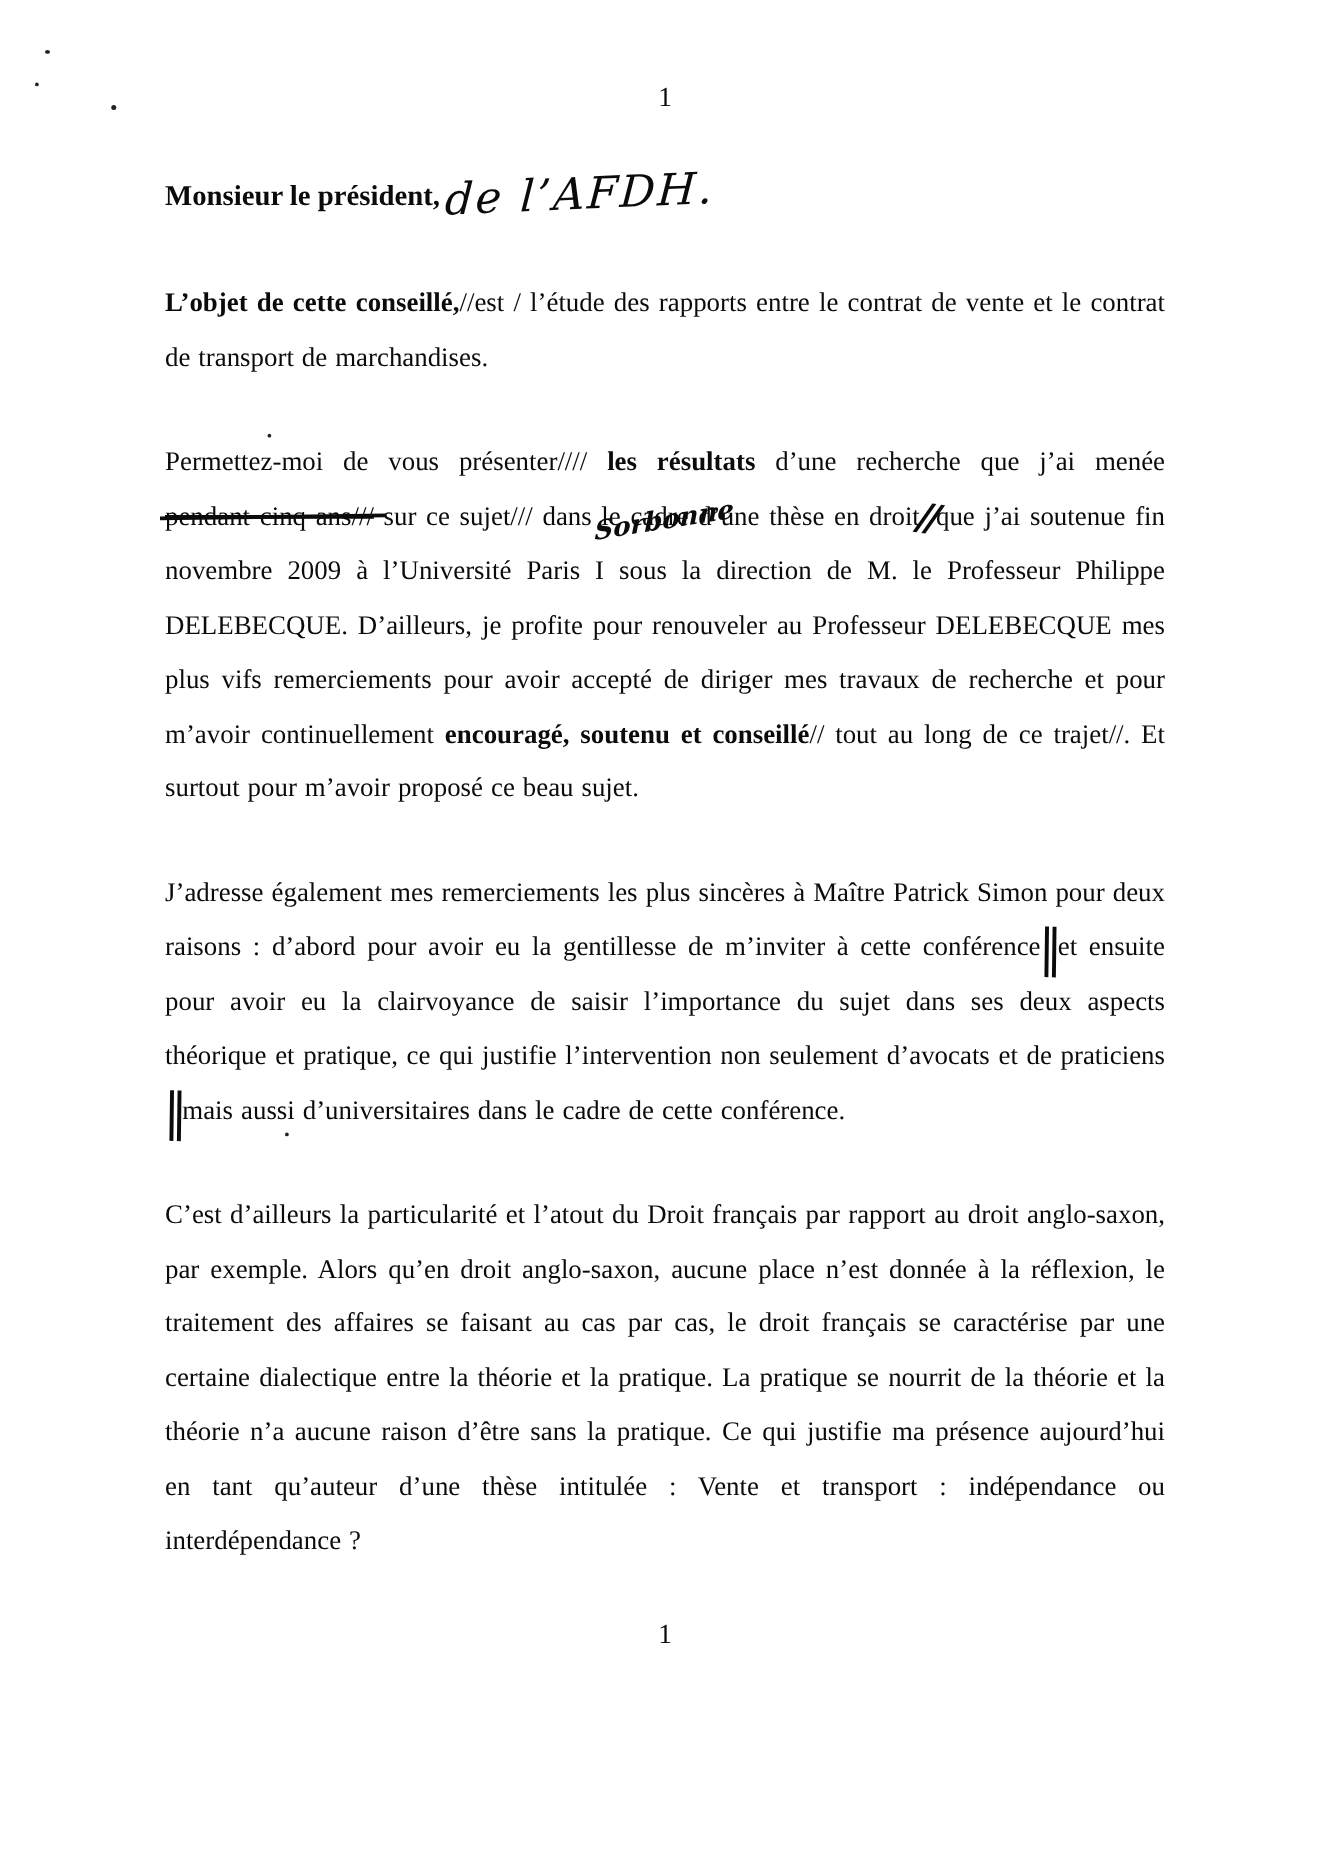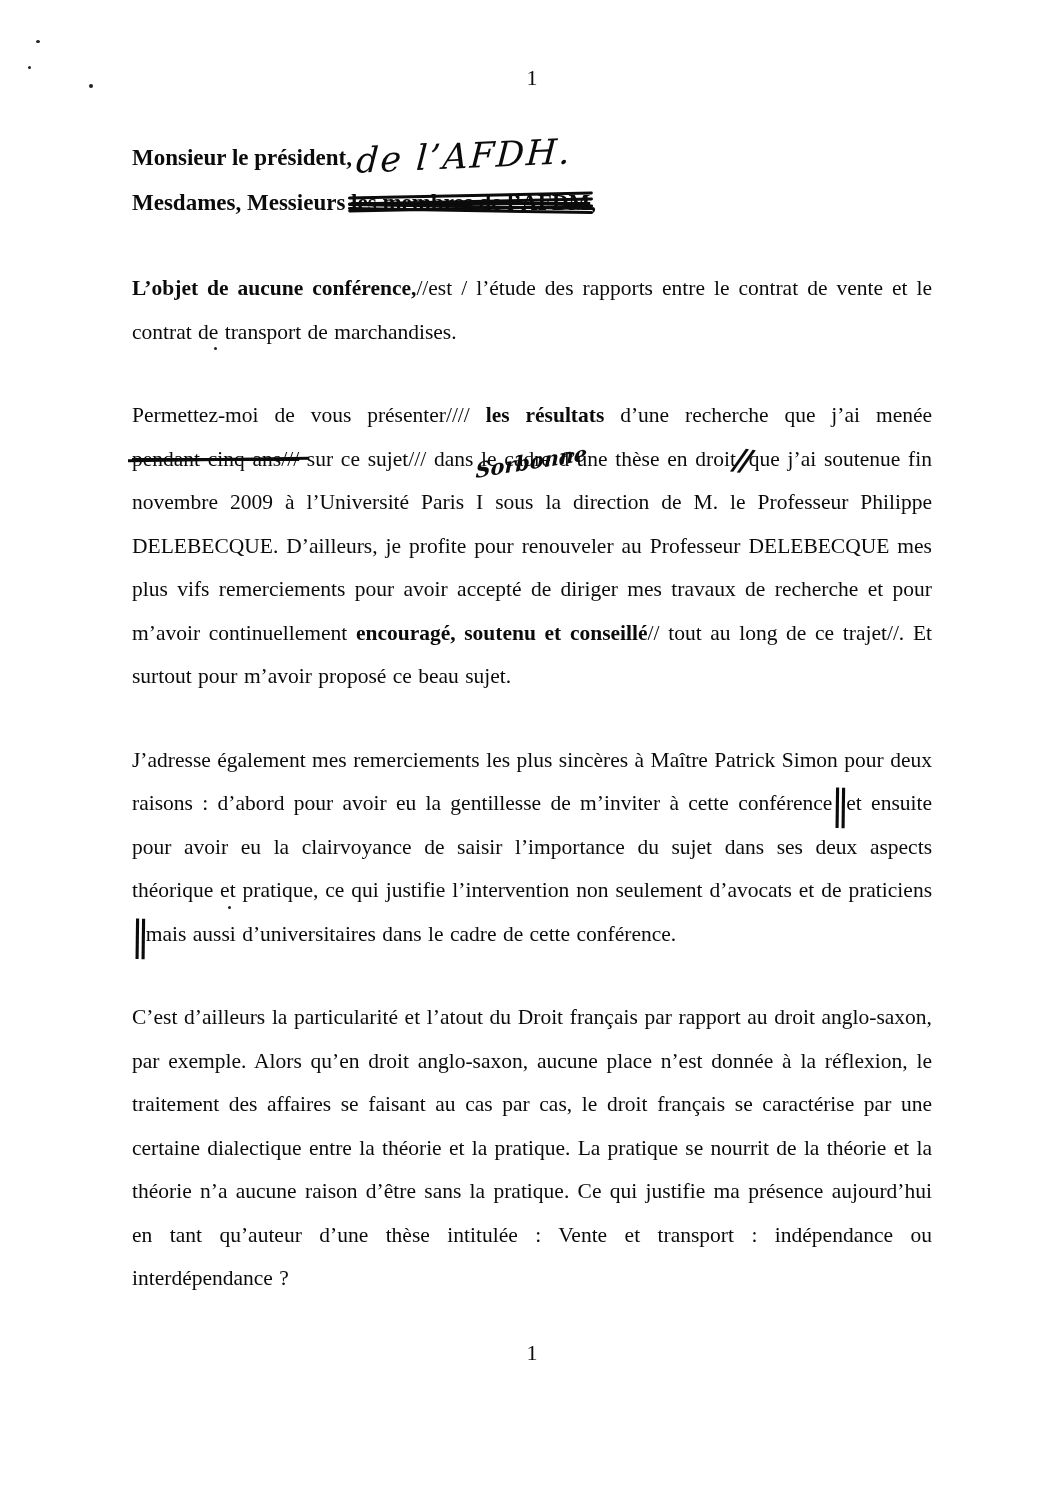--- a/index.html
+++ b/index.html
@@ -150,24 +150,23 @@
   <div class="speck" style="left:89px; top:84px; width:4px; height:4px;"></div>
   <div class="speck" style="left:214px; top:347px; width:3px; height:3px;"></div>
   <div class="speck" style="left:228px; top:906px; width:3px; height:3px;"></div>
 
   <div class="content">
 
     <div class="pageno top">1</div>
 
     <div class="salutation">
       <p class="sal-line"><span class="b">Monsieur le président,</span><span class="hw hw-afdh">de l’AFDH.</span></p>
-      <p class="sal-line"><span class="b">Mesdames, Messieurs </span><span class="b scribble">les membres de l’AFDM</span><span class="b">,</span></p>
     </div>
 
-    <p class="para first"><span class="b">L’objet de aucune conférence,</span><span>//est / l’étude des rapports entre le contrat de vente et le contrat de transport de marchandises.</span></p>
+    <p class="para first"><span class="b">L’objet de cette conseillé,</span><span>//est / l’étude des rapports entre le contrat de vente et le contrat de transport de marchandises.</span></p>
 
     <p class="para"><span>Permettez-moi de vous présenter//// </span><span class="b">les résultats</span><span> d’une recherche que j’ai menée </span><span class="struck">pendant cinq ans///</span><span> sur ce sujet/// dans le cadre d’une thèse en droit</span><span class="hw hw-slashes">//</span><span>que j’ai soutenue fin novembre 2009 à l’Université Paris I</span><span class="hw-anchor"><span class="hw hw-above">Sorbonne</span></span><span> sous la direction de M. le Professeur Philippe DELEBECQUE. D’ailleurs, je profite pour renouveler au Professeur DELEBECQUE mes plus vifs remerciements pour avoir accepté de diriger mes travaux de recherche et pour m’avoir continuellement </span><span class="b">encouragé, soutenu et conseillé</span><span>// tout au long de ce trajet//. Et surtout pour m’avoir proposé ce beau sujet.</span></p>
 
     <p class="para"><span>J’adresse également mes remerciements les plus sincères à Maître Patrick Simon pour deux raisons : d’abord pour avoir eu la gentillesse de m’inviter à cette conférence</span><span class="hw hw-bars">||</span><span>et ensuite pour avoir eu la clairvoyance de saisir l’importance du sujet dans ses deux aspects théorique et pratique, ce qui justifie l’intervention non seulement d’avocats et de praticiens</span><span class="hw hw-bars">||</span><span>mais aussi d’universitaires dans le cadre de cette conférence.</span></p>
 
     <p class="para"><span>C’est d’ailleurs la particularité et l’atout du Droit français par rapport au droit anglo-saxon, par exemple. Alors qu’en droit anglo-saxon, aucune place n’est donnée à la réflexion, le traitement des affaires se faisant au cas par cas, le droit français se caractérise par une certaine dialectique entre la théorie et la pratique. La pratique se nourrit de la théorie et la théorie n’a aucune raison d’être sans la pratique. Ce qui justifie ma présence aujourd’hui en tant qu’auteur d’une thèse intitulée : Vente et transport : indépendance ou interdépendance ?</span></p>
 
     <div class="pageno bottom">1</div>
 
   </div>

